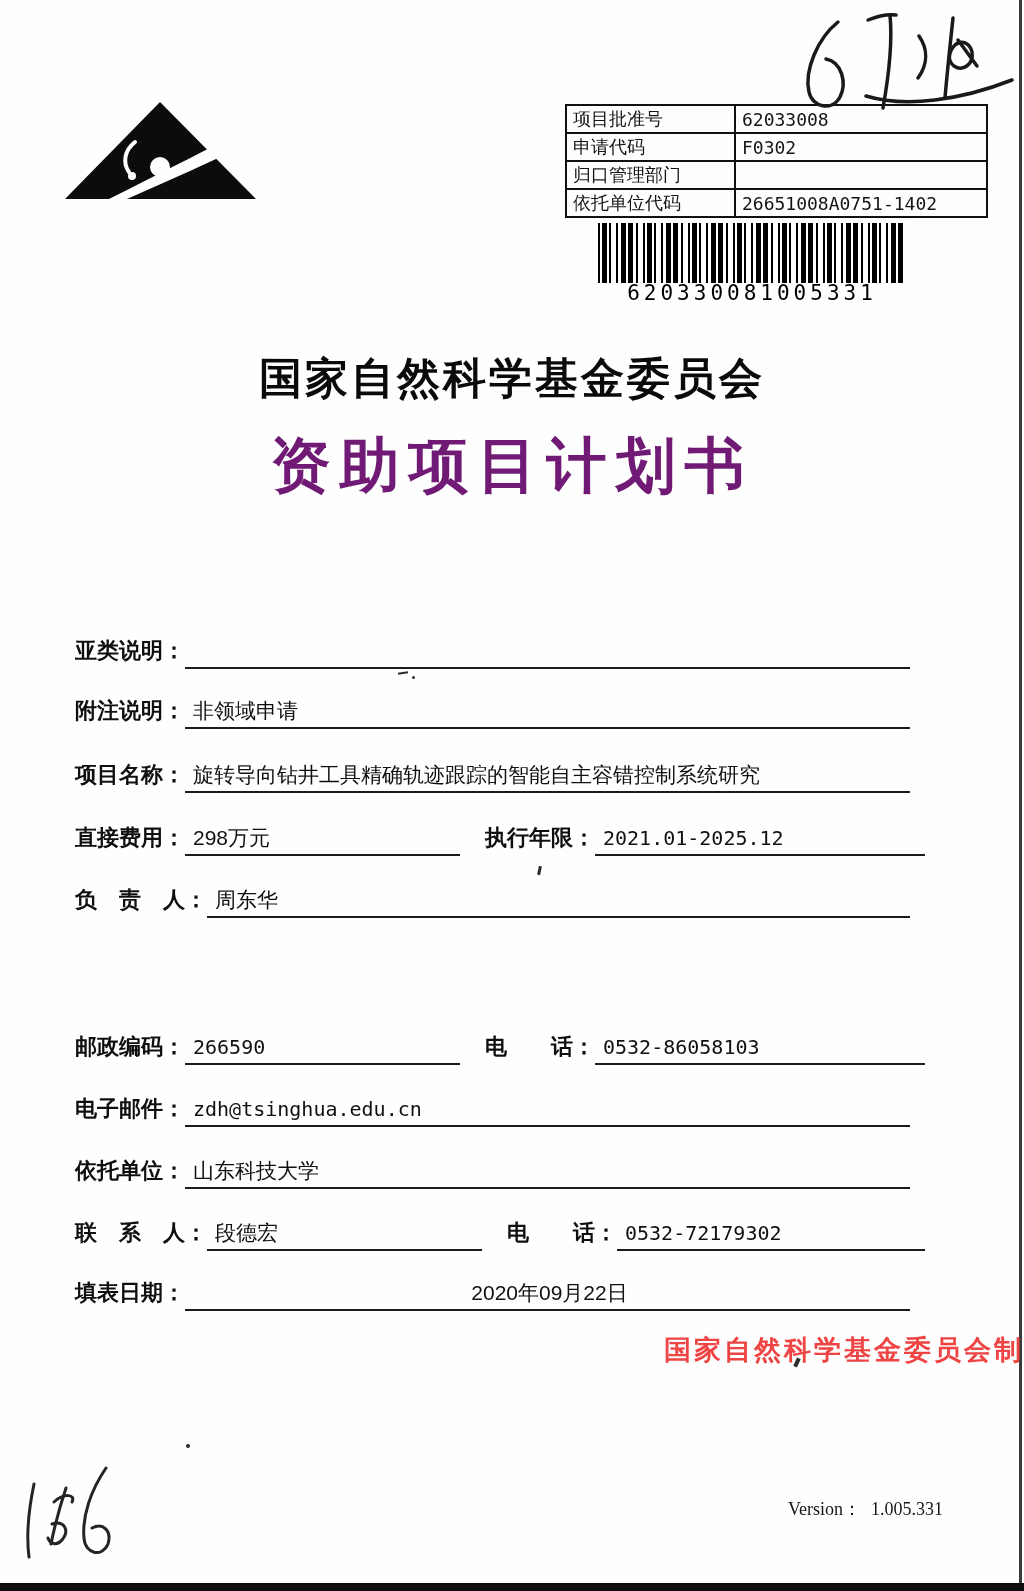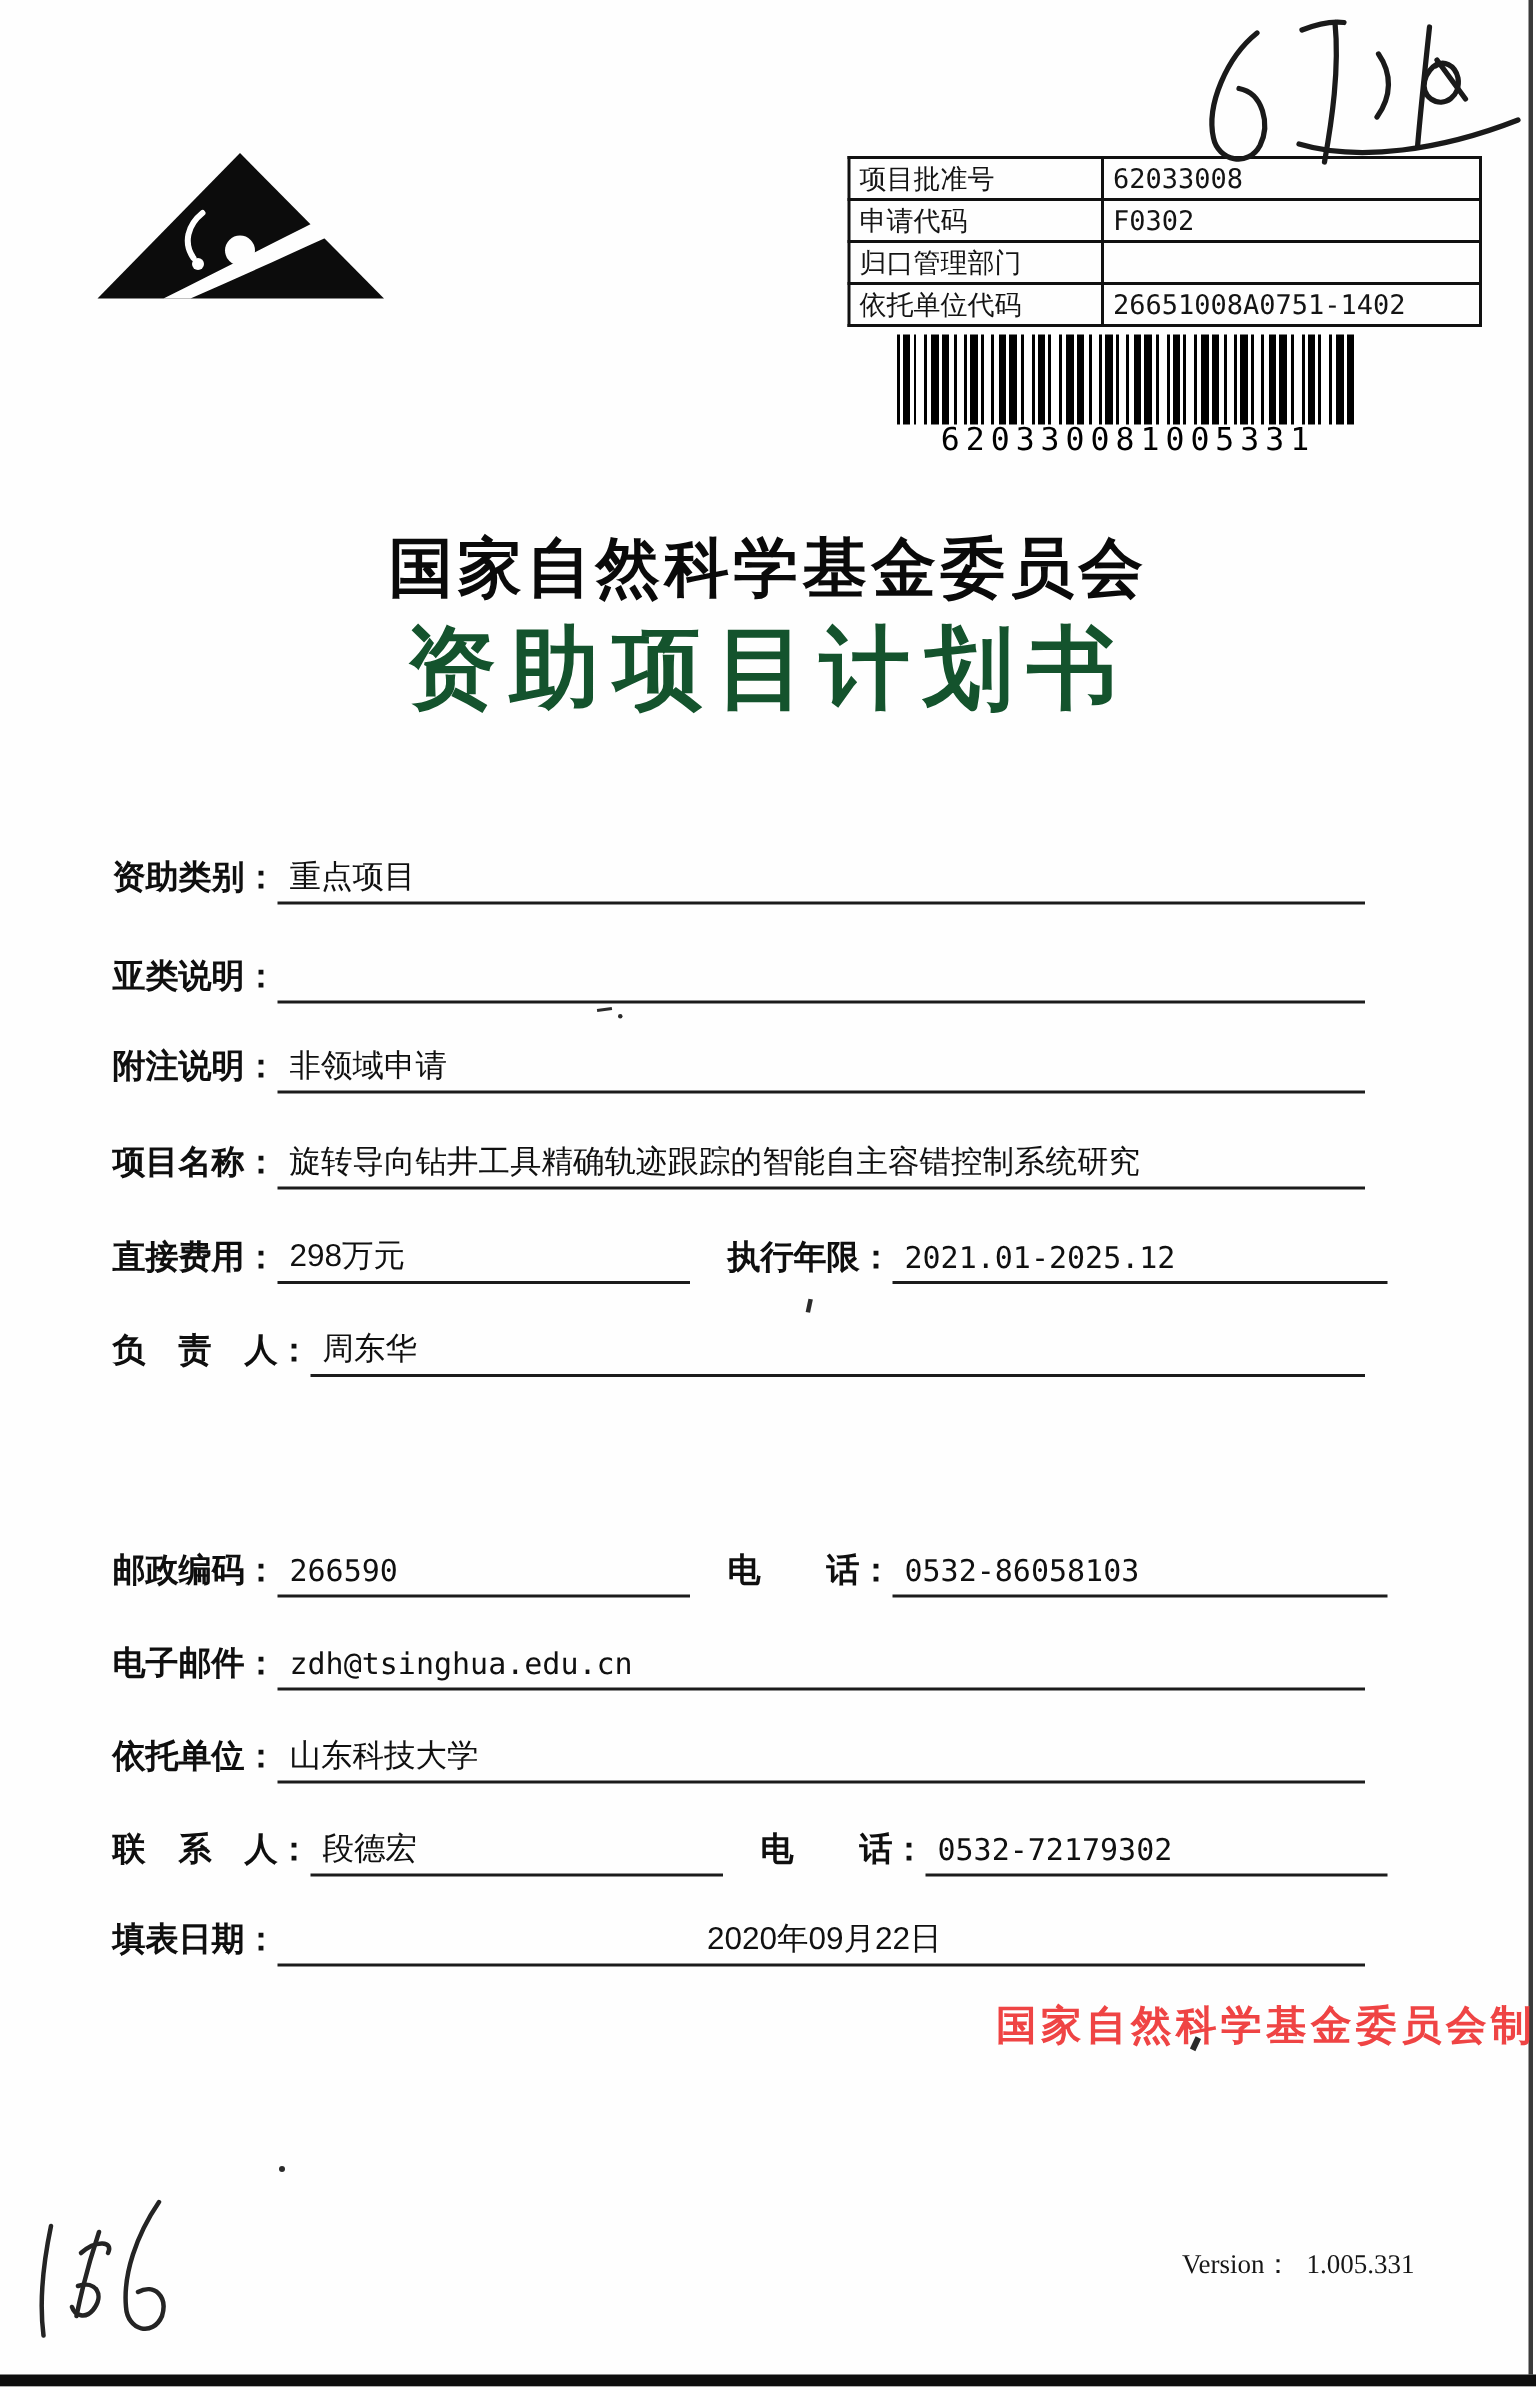--- a/index.html
+++ b/index.html
@@ -37,22 +37,22 @@
     text-align:center; font-family:"DejaVu Sans Mono","Liberation Mono",monospace;
     font-size:21px; letter-spacing:4px; color:#000; margin-top:-2px; white-space:nowrap;
   }
 
   
   .org-title {
     position:absolute; top:350px; left:0; width:100%; text-align:center;
     font-size:43px; font-weight:900; letter-spacing:3px; color:#0a0a0a;
   }
   .doc-title {
-    position:absolute; top:406px; left:0; width:100%; text-align:center;
-    font-size:60px; font-weight:900; letter-spacing:9px; color:#14532d;
+    position:absolute; top:426px; left:0; width:100%; text-align:center;
+    font-size:60px; font-weight:900; letter-spacing:9px; color:#701a75;
   }
 
   
   .row { position:absolute; left:75px; width:835px; display:flex; align-items:flex-end; }
   .row.split { width:850px; }
   .lbl { font-size:22px; font-weight:700; white-space:nowrap; padding-bottom:3px; color:#0f0f0f; }
   .val {
     font-size:21px; line-height:1.3; border-bottom:2px solid #1c1c1c;
     padding:0 4px 3px 8px; min-height:30px; color:#101010;
   }
@@ -143,24 +143,20 @@
   </table>
 
   <div class="barcode">
     <div class="bars"></div>
     <div class="bar-digits">620330081005331</div>
   </div>
 
   <div class="org-title">国家自然科学基金委员会</div>
   <div class="doc-title">资助项目计划书</div>
 
-  <div class="row" style="top:570px">
-    <span class="lbl">资助类别：</span>
-    <span class="val fill">重点项目</span>
-  </div>
 
   <div class="row" style="top:636px">
     <span class="lbl">亚类说明：</span>
     <span class="val fill"></span>
   </div>
 
   <div class="row" style="top:696px">
     <span class="lbl">附注说明：</span>
     <span class="val fill">非领域申请</span>
   </div>

